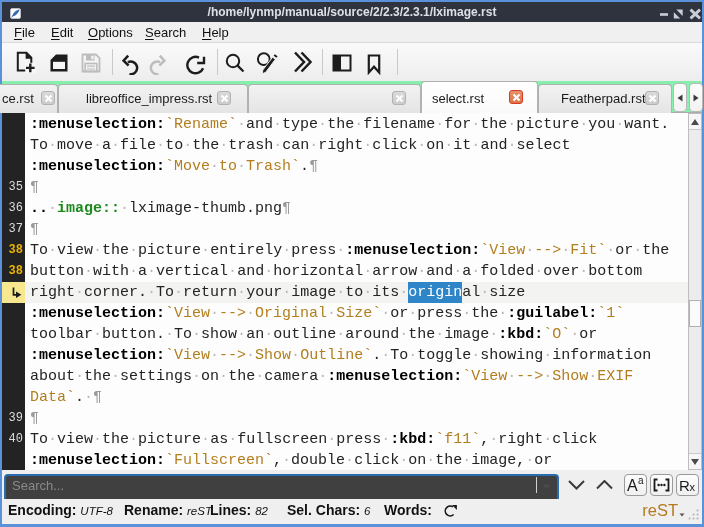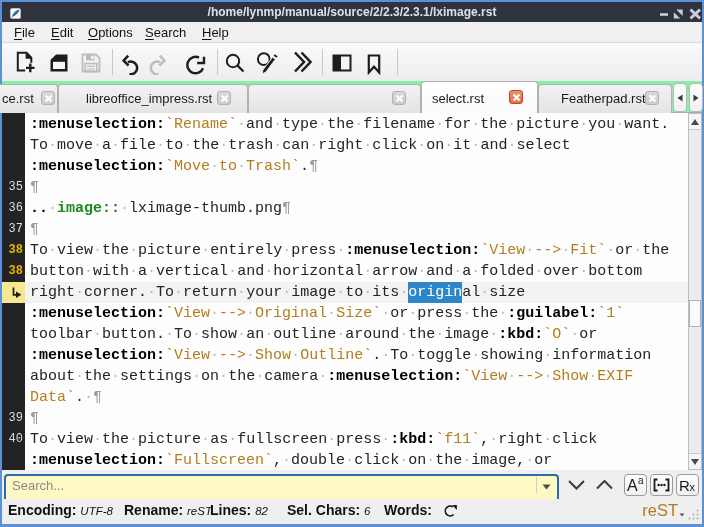--- a/index.html
+++ b/index.html
@@ -41,21 +41,21 @@
 .row .S{background:#2e86c8;color:#fff;display:inline-block;height:21px;vertical-align:top;}
 .row i{font-style:normal;}
 .row .sp{color:#bbb7b7;}
 .row .pc{color:#9a9a9a;}
 #vsb{position:absolute;left:686px;top:0;width:14px;height:357px;background:#ececec;
   border:1px solid #bdbdbd;box-sizing:border-box;}
 #vsb .sbtn{position:absolute;left:0;width:12px;height:15px;background:#f6f6f6;display:flex;align-items:center;justify-content:center;}
 #vsb .thumb{position:absolute;left:0px;top:186px;width:12px;height:27px;background:#fbfbfb;
   border:1px solid #b0b0b0;box-sizing:border-box;}
 #searchbar{position:absolute;left:2px;top:470px;width:700px;height:29px;background:#efefef;}
-#combo{position:absolute;left:2px;top:4px;width:555px;height:34px;background:#fef9c3;
+#combo{position:absolute;left:2px;top:4px;width:555px;height:34px;background:#404040;
   border:2px solid #2a6cb0;border-radius:4px;box-sizing:border-box;}
 #combo .ph{position:absolute;left:6px;top:2px;font-size:13px;color:#8a8a8a;}
 #combo .vr{position:absolute;right:20px;top:1px;height:16px;width:1px;background:#d0d0d0;}
 .fbtn{position:absolute;top:4px;width:23px;height:22px;background:linear-gradient(#fdfdfd,#f0f0f0);
   border:1px solid #9a9a9a;border-radius:4px;box-sizing:border-box;}
 #statusbar{position:absolute;left:2px;top:499px;width:700px;height:25px;background:#efefef;
   font-size:14px;color:#111;}
 #statusbar .lab{font-weight:bold;}
 #statusbar .val{font-style:italic;}
 #statusbar .grp{position:absolute;top:3px;white-space:nowrap;}

